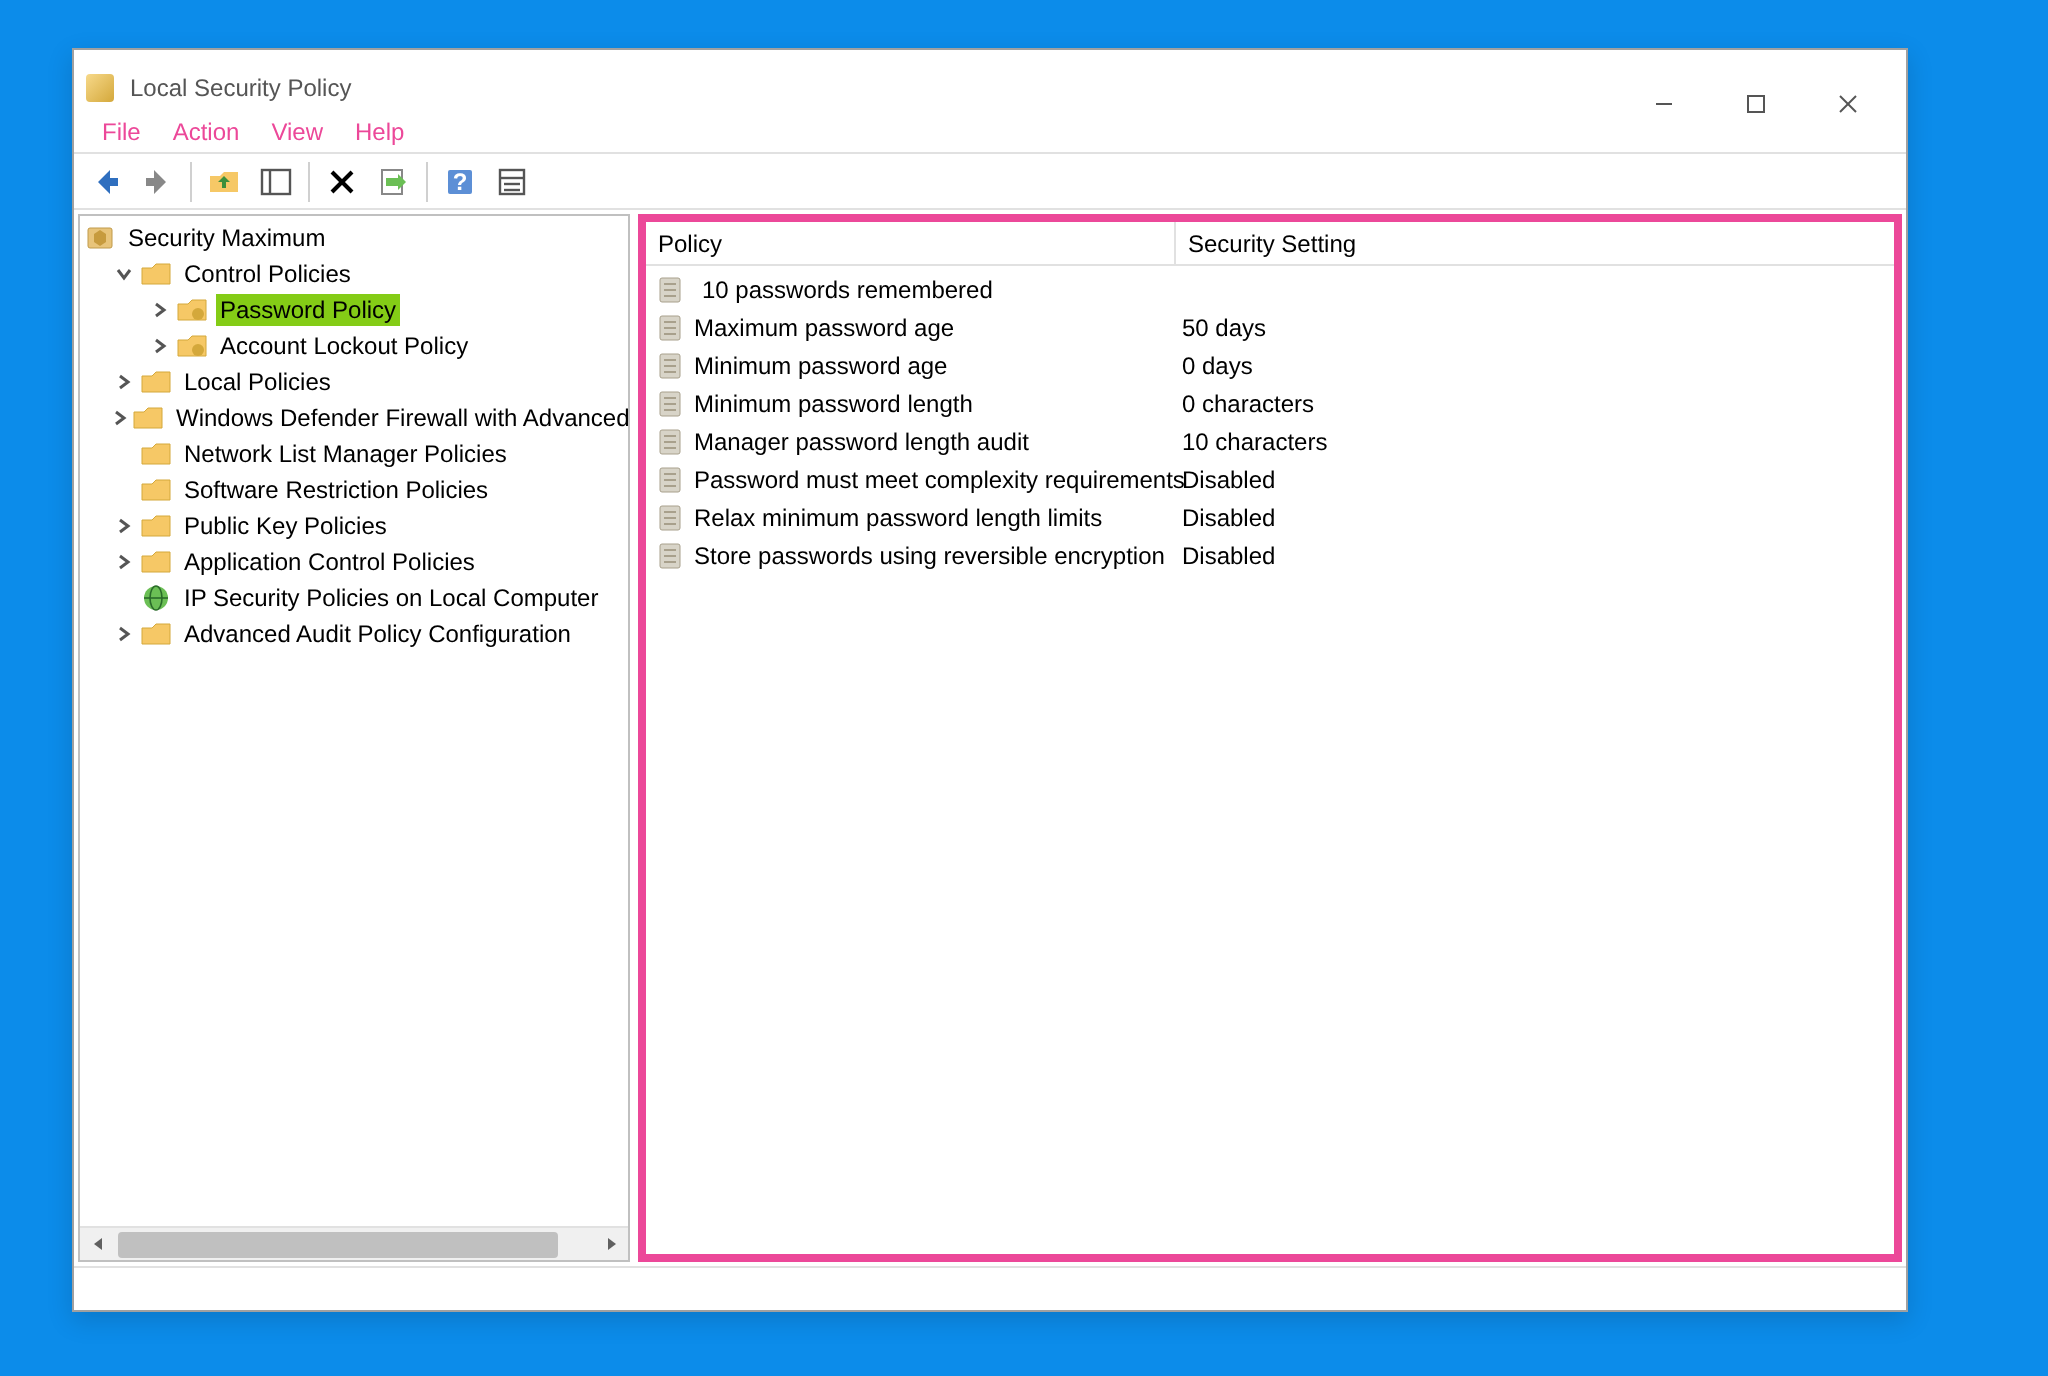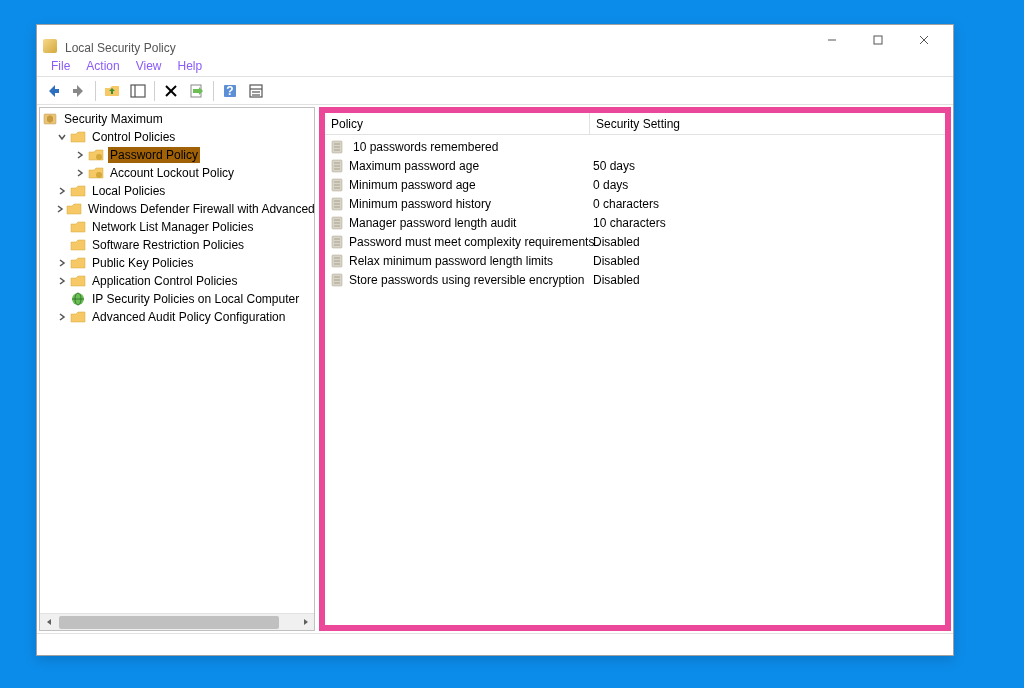--- a/index.html
+++ b/index.html
@@ -2,48 +2,48 @@
 <html><head>
 <meta charset="utf-8">
 <style>
   * { box-sizing: border-box; margin: 0; padding: 0; font-family: "Segoe UI", Tahoma, sans-serif; font-size: 12px; }
   body { background: #0c8cea; width: 1024px; height: 688px; position: relative; }
   .window {
     position: absolute; top: 24px; left: 36px; width: 918px; height: 632px;
     background: #ffffff; border: 1px solid #a0a0a0; box-shadow: 0 4px 12px rgba(0,0,0,0.15);
     display: flex; flex-direction: column;
   }
-  .titlebar { height: 30px; display: flex; align-items: flex-end; padding: 0 6px; }
+  .titlebar { height: 30px; display: flex; align-items: flex-start; padding: 12px 6px; }
   .titlebar-icon { width: 16px; height: 16px; margin-right: 6px; position: relative; }
   .shield-mini { width: 14px; height: 14px; background: linear-gradient(135deg,#f7d98a,#d4a83b); border-radius: 2px; position: relative; }
   .title-text { color: #555; font-size: 12px; }
   .win-controls { margin-left: auto; display: flex; }
   .win-btn { width: 46px; height: 30px; display: flex; align-items: center; justify-content: center; color: #555; }
   .win-btn svg { width: 10px; height: 10px; stroke: #555; stroke-width: 1; fill: none; }
   .menubar { height: 22px; display: flex; align-items: center; padding: 0 6px; border-bottom: 1px solid #e1e1e1; }
-  .menu-item { padding: 2px 8px; color: #8b5cf6; cursor: default; }
+  .menu-item { padding: 2px 8px; color: #ec4899; cursor: default; }
   .toolbar { height: 28px; display: flex; align-items: center; padding: 0 4px; border-bottom: 1px solid #e1e1e1; gap: 2px; }
   .tool-btn { width: 24px; height: 24px; display: flex; align-items: center; justify-content: center; border: 1px solid transparent; }
   .tool-sep { width: 1px; height: 20px; background: #d0d0d0; margin: 0 2px; }
   .tool-icon { width: 16px; height: 16px; }
   .arrow-left { fill: #2f6fbf; }
   .arrow-right { fill: #888; }
   .folder-up { fill: #f6c866; }
   .panes-ico { fill: none; stroke: #555; stroke-width: 1.2; }
   .x-ico { stroke: #000; stroke-width: 2; fill: none; }
   .export-ico { fill: #6bbf55; }
   .help-ico { fill: #5c8fd6; }
   .prop-ico { fill: none; stroke: #555; stroke-width: 1.2; }
   .content { flex: 1; display: flex; min-height: 0; padding: 2px; }
   .left-panel { width: 276px; border: 1px solid #c0c0c0; display: flex; flex-direction: column; }
   .tree-area { flex: 1; overflow: hidden; padding: 2px 0; }
   .splitter { width: 4px; cursor: col-resize; }
-  .right-panel { flex: 1; border: 6px solid #ec4899; display: flex; flex-direction: column; }
+  .right-panel { flex: 1; border: 4px solid #ec4899; display: flex; flex-direction: column; }
   .tree-row { display: flex; align-items: center; height: 18px; white-space: nowrap; padding-right: 4px; }
-  .tree-row.selected .node-label { background: #a16207; }
+  .tree-row.selected .node-label { background: #84cc16; }
   .indent-0 { padding-left: 2px; }
   .indent-1 { padding-left: 16px; }
   .indent-2 { padding-left: 34px; }
   .twisty { width: 12px; height: 12px; display: flex; align-items: center; justify-content: center; margin-right: 2px; }
   .twisty svg { width: 8px; height: 8px; stroke: #555; fill: none; stroke-width: 1.5; }
   .node-icon { width: 16px; height: 16px; margin-right: 4px; flex-shrink: 0; }
   .folder-ic { fill: #f6c866; stroke: #d4a83b; stroke-width: 0.5; }
   .folder-shield { fill: #f6c866; stroke: #d4a83b; stroke-width: 0.5; }
   .root-ic { fill: #e8c47a; stroke: #c09a4a; stroke-width: 0.5; }
   .globe-ic { fill: #6bbf55; }
@@ -336,21 +336,21 @@
           <span class="row-policy">Minimum password age</span>
           <span class="row-setting">0 days</span>
         </div>
         <div class="list-row">
           <svg class="row-icon" viewBox="0 0 16 16">
               <rect class="scroll-ic" x="3" y="2" width="10" height="12" rx="1"></rect>
               <line x1="5" y1="5" x2="11" y2="5" stroke="#a8a08c"></line>
               <line x1="5" y1="8" x2="11" y2="8" stroke="#a8a08c"></line>
               <line x1="5" y1="11" x2="11" y2="11" stroke="#a8a08c"></line>
             </svg>
-          <span class="row-policy">Minimum password history</span>
+          <span class="row-policy">Minimum password length</span>
           <span class="row-setting">0 characters</span>
         </div>
         <div class="list-row">
           <svg class="row-icon" viewBox="0 0 16 16">
               <rect class="scroll-ic" x="3" y="2" width="10" height="12" rx="1"></rect>
               <line x1="5" y1="5" x2="11" y2="5" stroke="#a8a08c"></line>
               <line x1="5" y1="8" x2="11" y2="8" stroke="#a8a08c"></line>
               <line x1="5" y1="11" x2="11" y2="11" stroke="#a8a08c"></line>
             </svg>
           <span class="row-policy">Manager password length audit</span>

